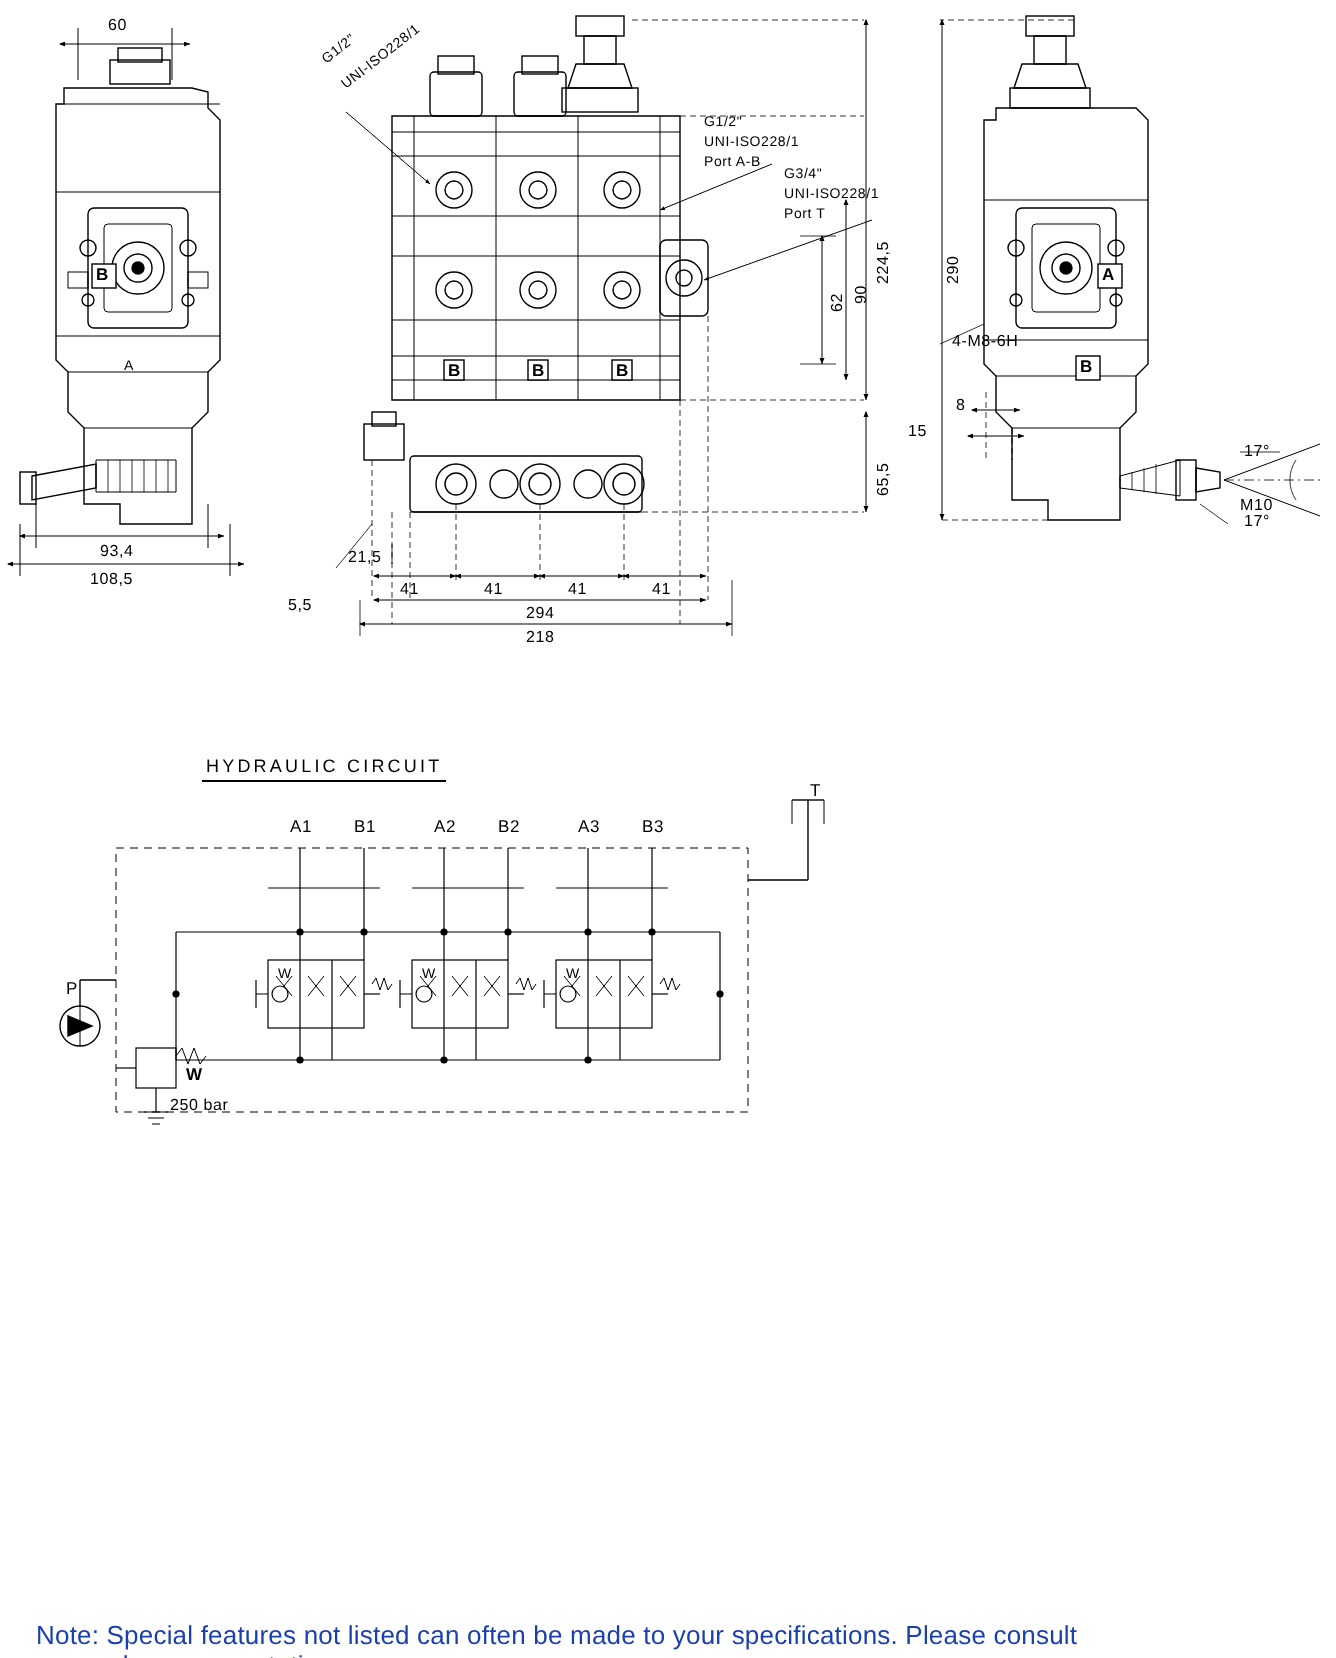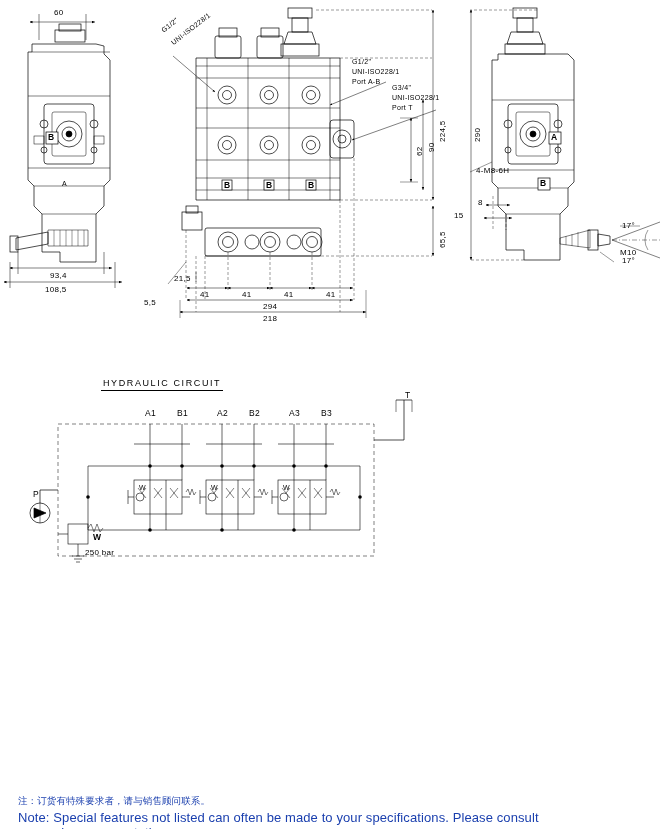--- a/index.html
+++ b/index.html
@@ -450,16 +450,15 @@
 <div class="lbl md" style="left:289px;top:408px;">A3</div>
 <div class="lbl md" style="left:321px;top:408px;">B3</div>
 <div class="lbl md" style="left:405px;top:390px;">T</div>
 <div class="lbl md" style="left:33px;top:489px;">P</div>
 <div class="lbl md" style="left:93px;top:532px;font-weight:bold;">W</div>
 <div class="lbl" style="left:64px;top:548px;padding-left:21px;">250 bar</div>
 <div class="lbl sm" style="left:139px;top:484px;">W</div>
 <div class="lbl sm" style="left:211px;top:484px;">W</div>
 <div class="lbl sm" style="left:283px;top:484px;">W</div>
 
-<div class="note cn">注：订货有特殊要求者，请与销售顾问联系。</div>
 <div class="note en">Note: Special features not listed can often be made to your specifications. Please consult your sales representative.</div>
 
 </div>
 
 </body></html>

